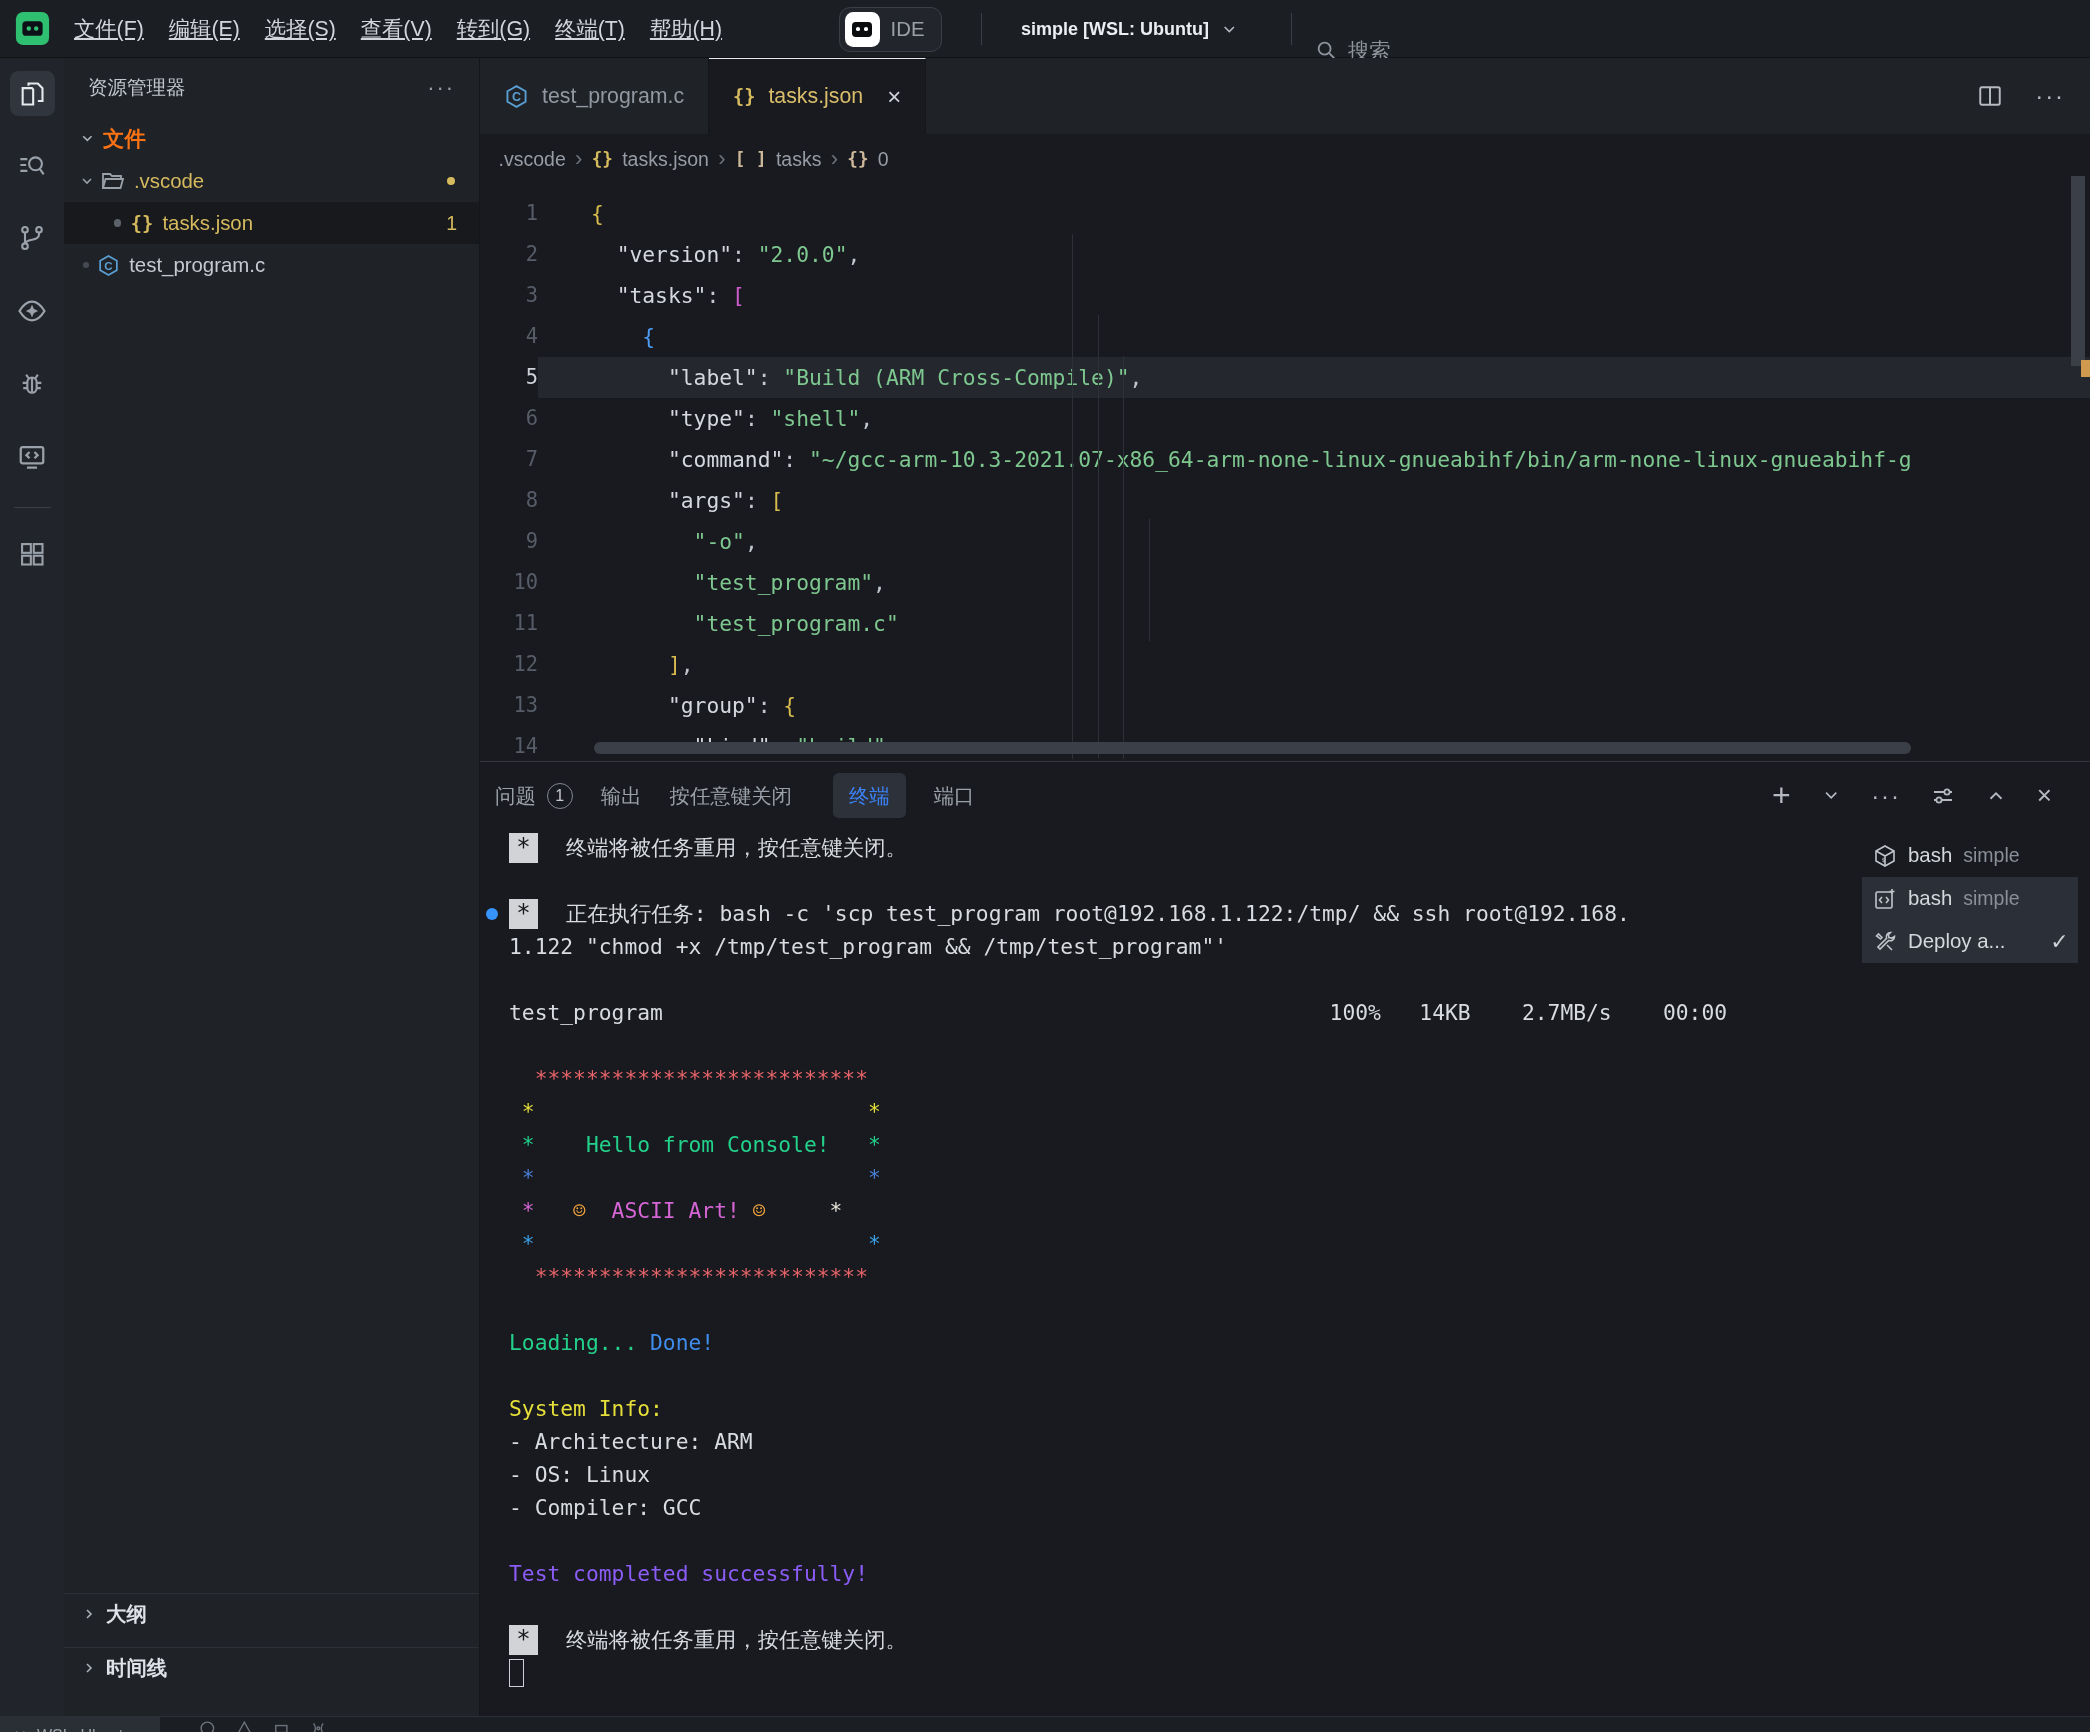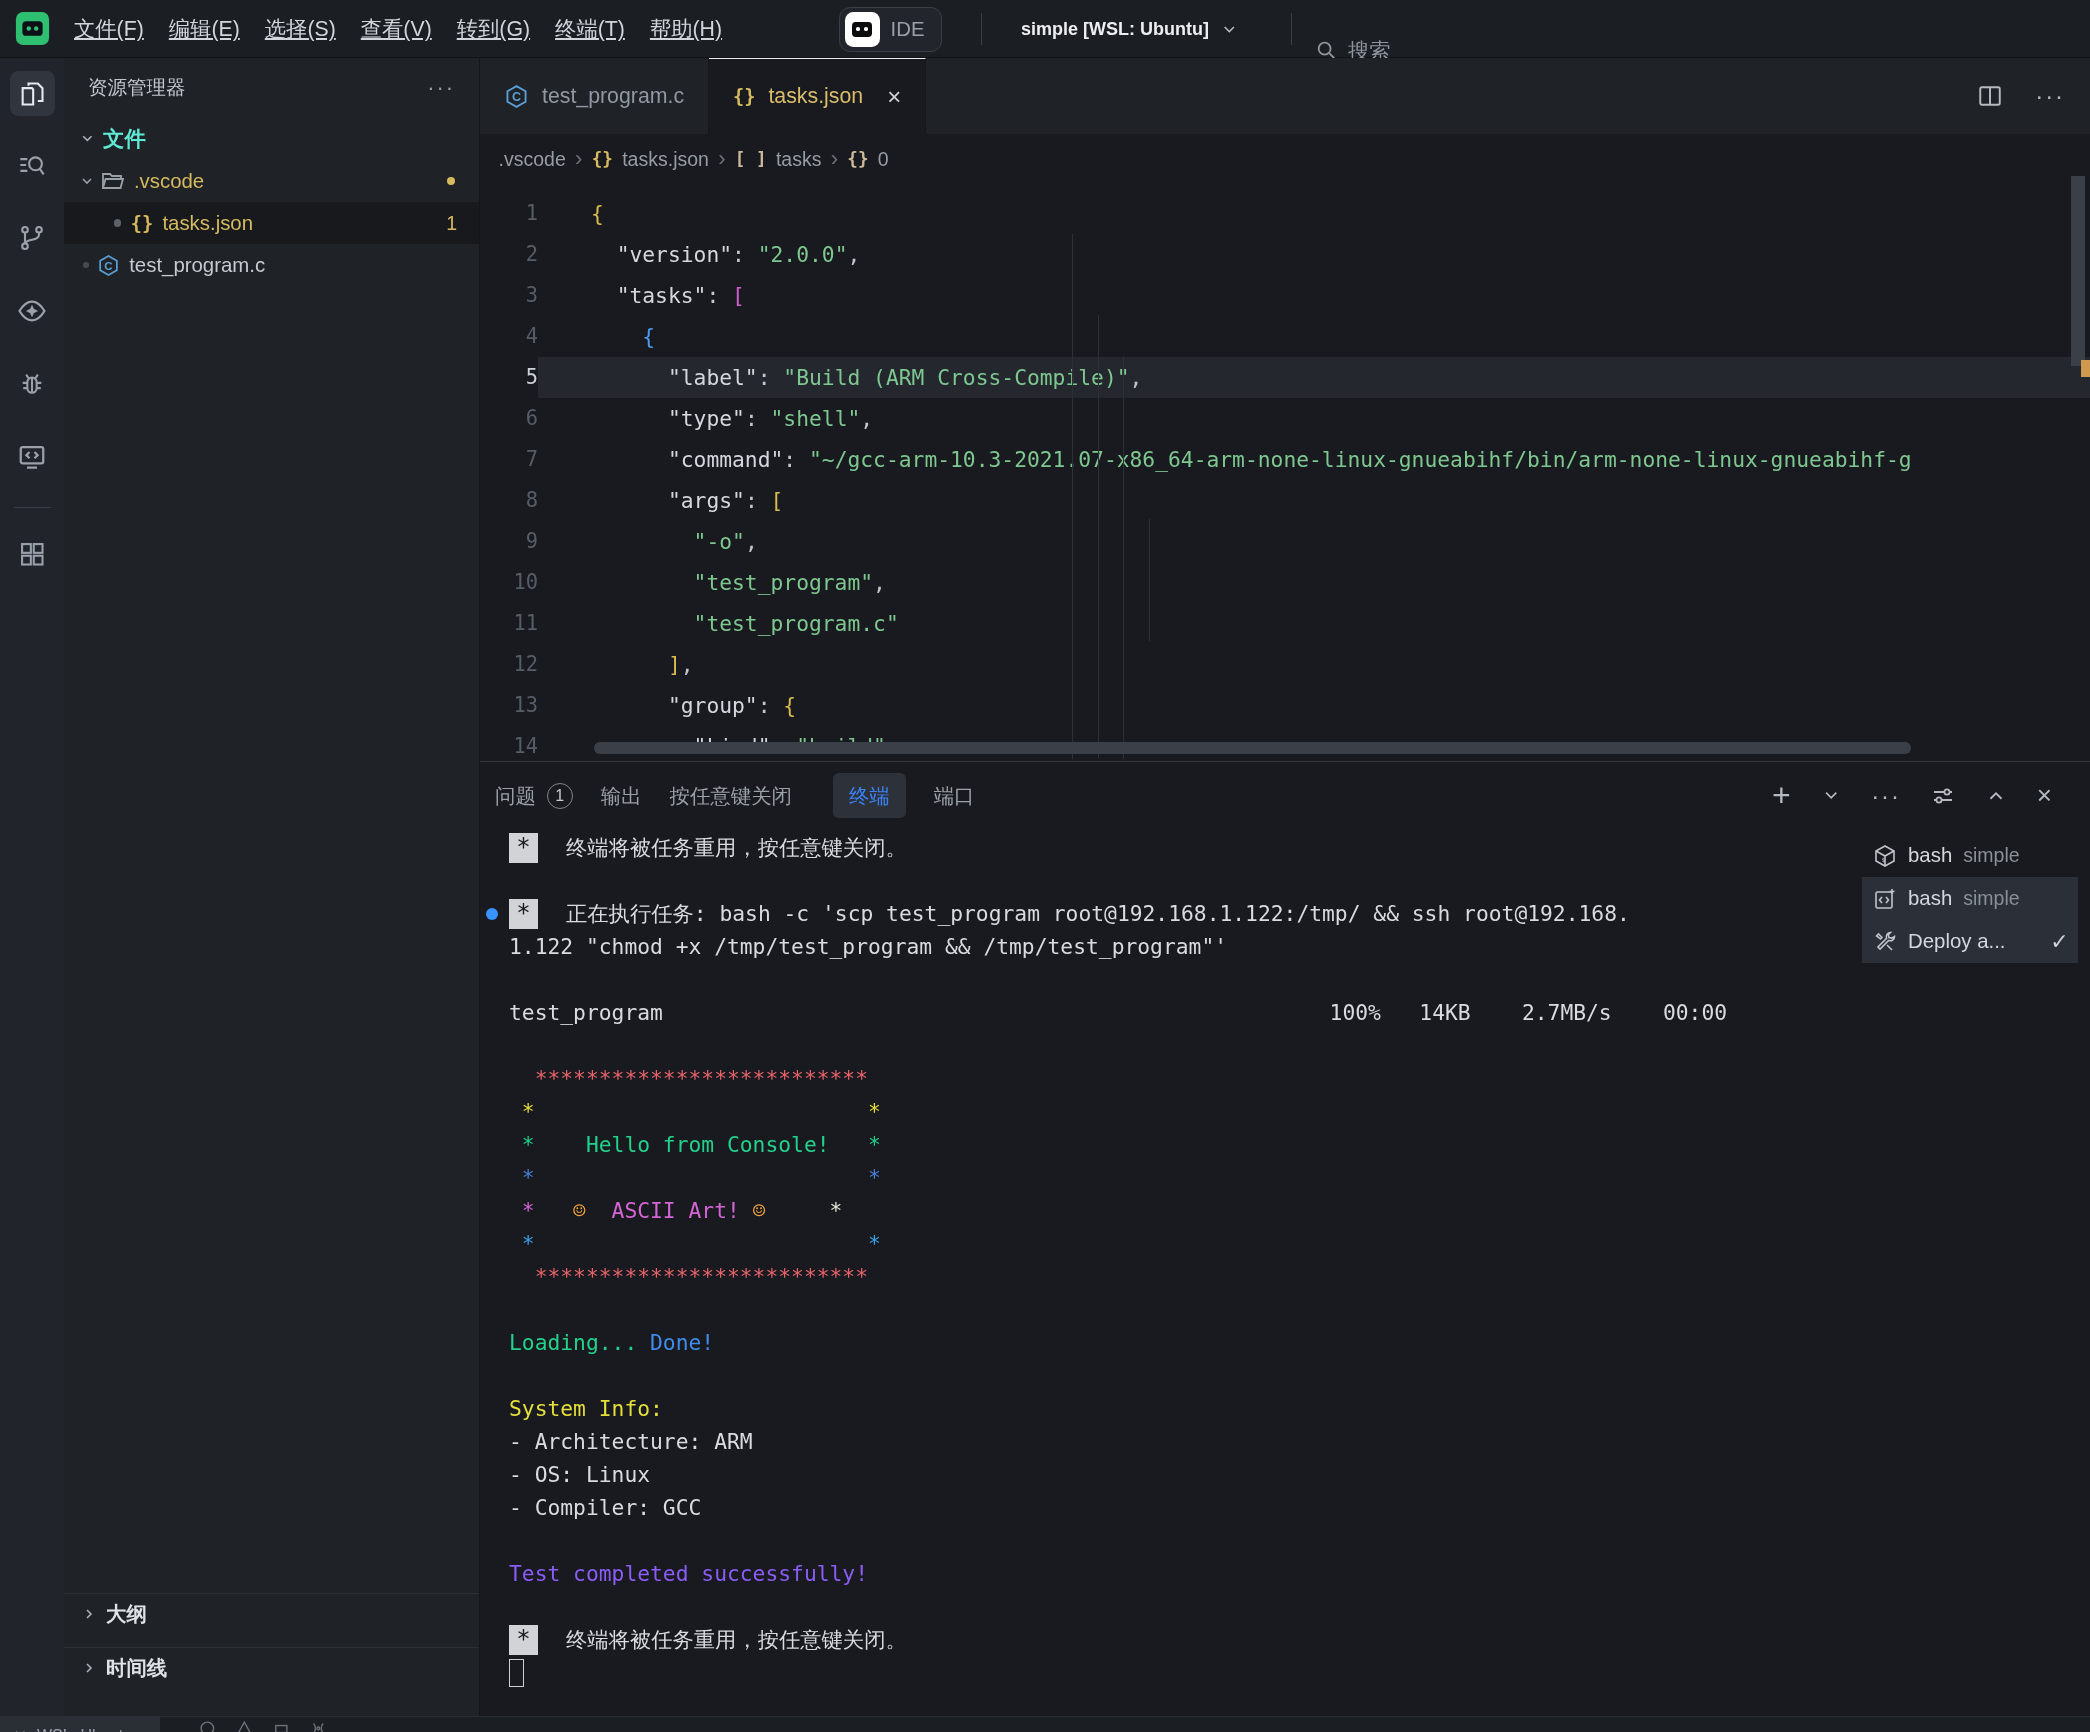--- a/index.html
+++ b/index.html
@@ -33,21 +33,21 @@
   
   .activitybar{position:absolute; left:0; top:58px; width:64px; bottom:16.7px; background:var(--bg-activity);}
   .act-item{width:45px; height:45px; margin:13px auto 28px auto; display:grid; place-items:center; color:#9ba1ab; border-radius:8.3px;}
   .act-item.active{background:#31353d; color:#e6e9ed;}
   .act-divider{width:37px; height:0.9px; background:#3a3e46; margin:24px auto;}
 
   
   .sidebar{position:absolute; left:64px; top:58px; width:416px; bottom:16.7px; background:var(--bg-side); border-right:0.9px solid var(--border-dark);}
   .side-header{height:59px; display:flex; align-items:center; padding:0 24px; color:#c3c8cf; font-size:19.5px;}
   .side-header .more{margin-left:auto; color:#9aa0a8; font-size:22px; letter-spacing:1.9px;}
-  .section-row{height:43px; display:flex; align-items:center; padding-left:15px; gap:7.4px; font-size:21.3px; font-weight:bold; color:#5eead4;}
+  .section-row{height:43px; display:flex; align-items:center; padding-left:15px; gap:7.4px; font-size:21.3px; font-weight:bold; color:#f97316;}
   .tree-row{height:42px; display:flex; align-items:center; font-size:20.4px; color:#c6cad0;}
   .tree-row .chev{color:#9aa0a8; margin-right:5.6px; display:flex;}
   .tree-row.vscode{padding-left:15px;}
   .tree-row.selected{background:#17191d;}
   .tree-row.child{padding-left:50px;}
   .tree-row.root-file{padding-left:33px;}
   .yellow{color:var(--yellow-file);}
   .braces-icon{font-family:"DejaVu Sans Mono",monospace; font-weight:bold; font-size:18.6px; color:var(--yellow-file); margin-right:9.3px;}
   .mod-dot{width:8.3px; height:8.3px; border-radius:50%; background:var(--yellow-file); margin-left:auto; margin-right:24px;}
   .bullet{width:7.4px; height:7.4px; border-radius:50%; background:#5c626c; margin-right:9.3px; flex:none;}

